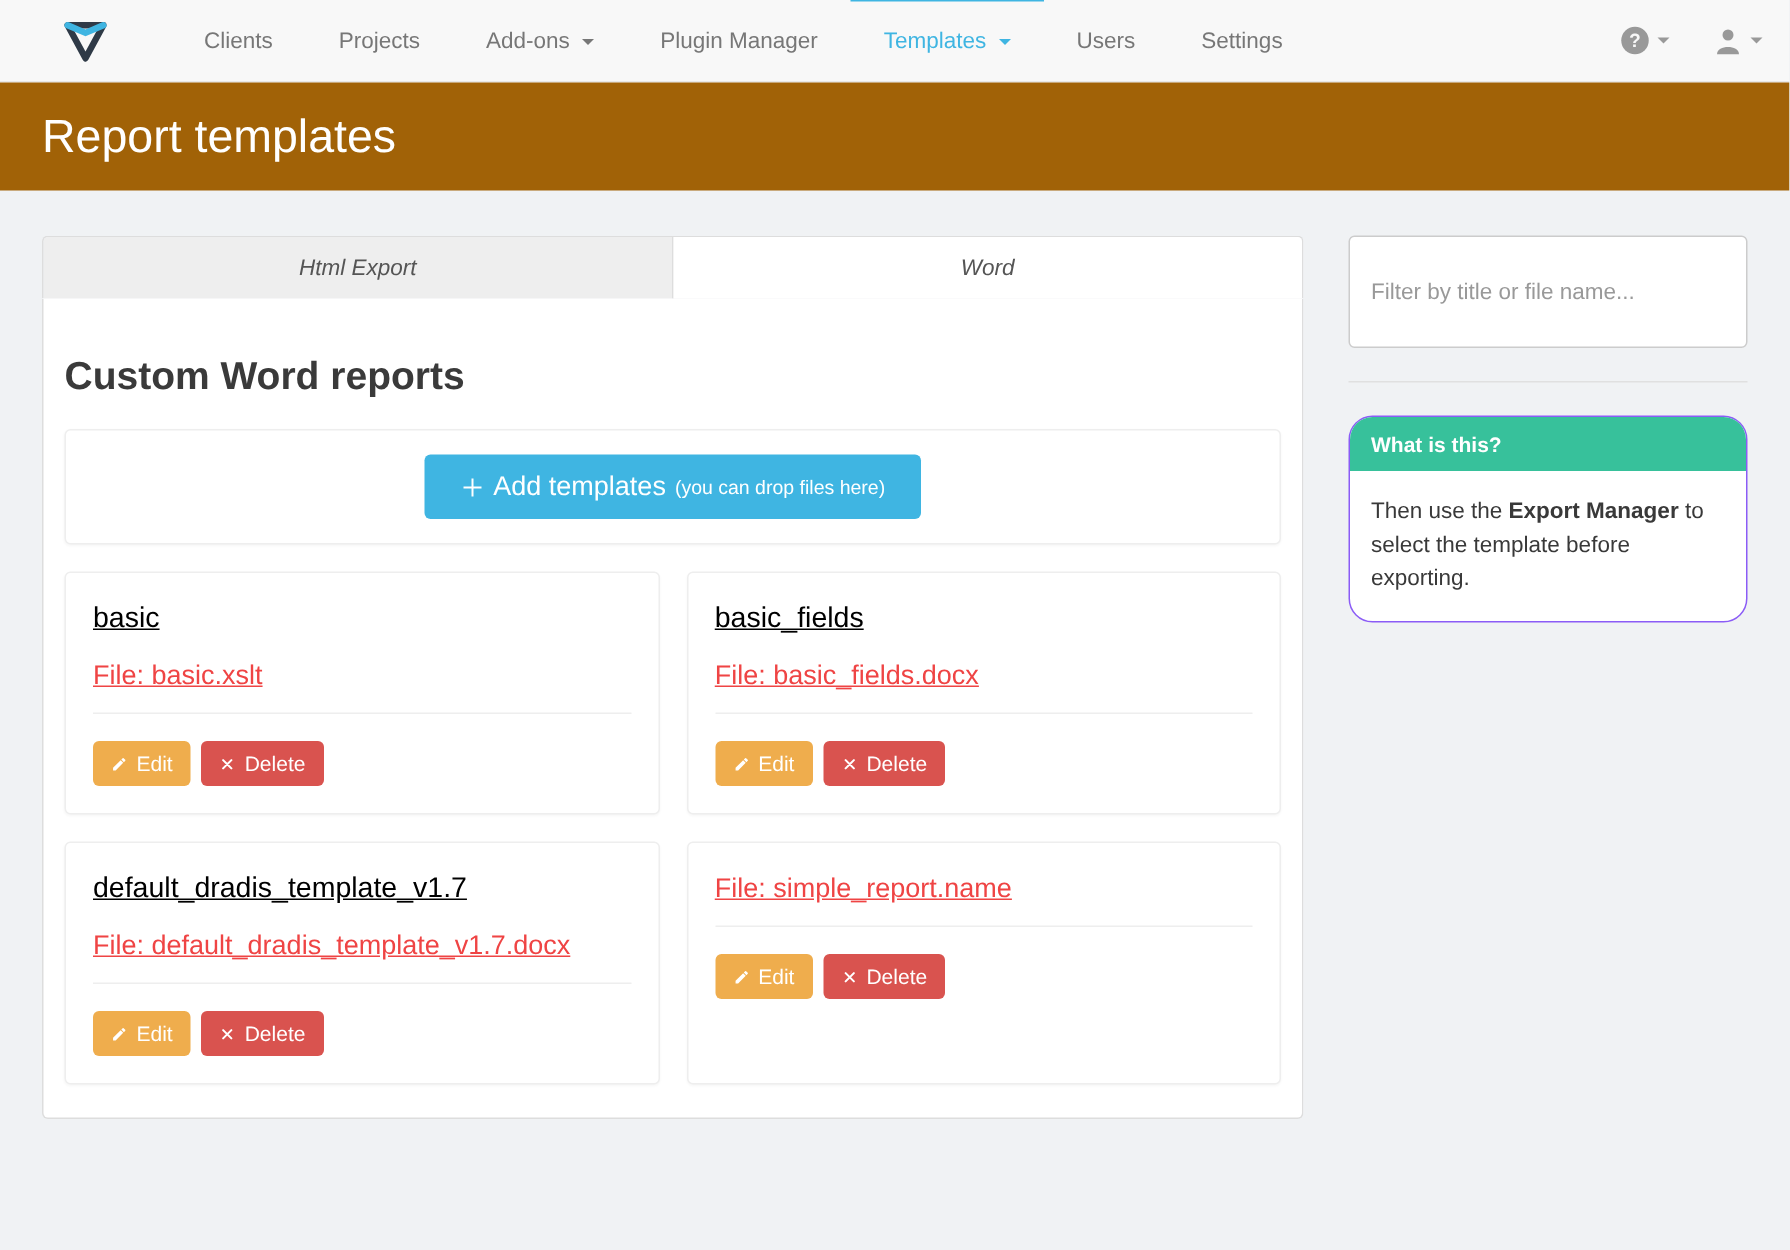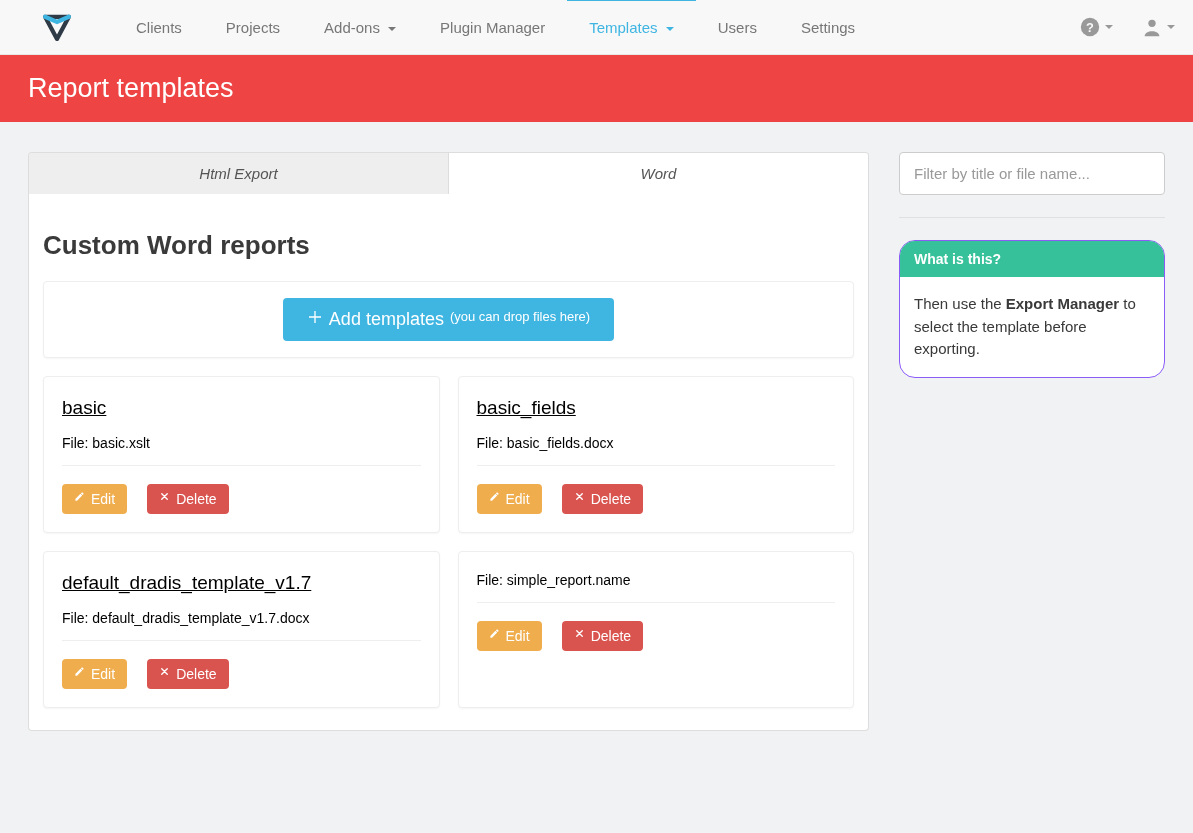--- a/index.html
+++ b/index.html
@@ -50,24 +50,24 @@
     border-top: 4px solid currentColor;
     border-left: 4px solid transparent;
     border-right: 4px solid transparent;
   }
   .nav-right { display: flex; align-items: center; gap: 28px; margin-left: auto; color:#999;}
   .nav-right .iconwrap { display:flex; align-items:center; cursor:pointer; color:#999; }
   .nav-right svg { width: 22px; height: 22px; fill:#999; }
 
   
   .page-header {
-    background: #ef4444;
+    background: #a16207;
     color: #fff;
     padding: 18px 28px;
-    font-size: 27px;
+    font-size: 31px;
     font-weight: 400;
   }
 
   .container {
     display: flex;
     gap: 30px;
     padding: 30px 28px 30px 28px;
     align-items: flex-start;
   }
   .main-col { flex: 1; }
@@ -113,21 +113,21 @@
     background: #fff;
     border: 1px solid #eee;
     border-radius: 4px;
     padding: 16px;
     text-align: center;
     margin-bottom: 18px;
     box-shadow: 0 1px 2px rgba(0,0,0,0.04);
   }
   .btn {
     display: inline-flex;
-    align-items: flex-start;
+    align-items: center;
     gap: 6px;
     border: none;
     border-radius: 4px;
     padding: 7px 12px;
     font-size: 14px;
     color: #fff;
     cursor: pointer;
   }
   .btn-lg { padding: 11px 24px; font-size: 18px; }
   .btn-info { background: #3fb5e2; }
@@ -149,36 +149,37 @@
   }
   .card-title {
     color: #000000;
     font-size: 19px;
     font-weight: 400;
     margin-bottom: 16px;
     word-break: break-all;
     text-decoration: underline;
   }
   .card-file {
-    color: #000000;
-    font-size: 14px;
+    color: #ef4444;
+    font-size: 18px;
     margin-bottom: 14px;
+    text-decoration: underline;
   }
   .card hr {
     border: none;
     border-top: 1px solid #eee;
     margin: 6px 0 18px 0;
   }
-  .card-actions { display: flex; gap: 20px; }
+  .card-actions { display: flex; gap: 7px; }
 
   .filter-input {
     width: 100%;
     border: 1px solid #ccc;
     border-radius: 4px;
-    padding: 12px 14px;
+    padding: 28px 14px;
     font-size: 15px;
     color: #555;
     background:#fff;
   }
   .filter-input::placeholder { color: #999; }
   .side-hr { border:none; border-top:1px solid #e0e0e0; margin: 22px 0; }
 
   .info-panel {
     background: #fff;
     border: 1px solid #8b5cf6;

